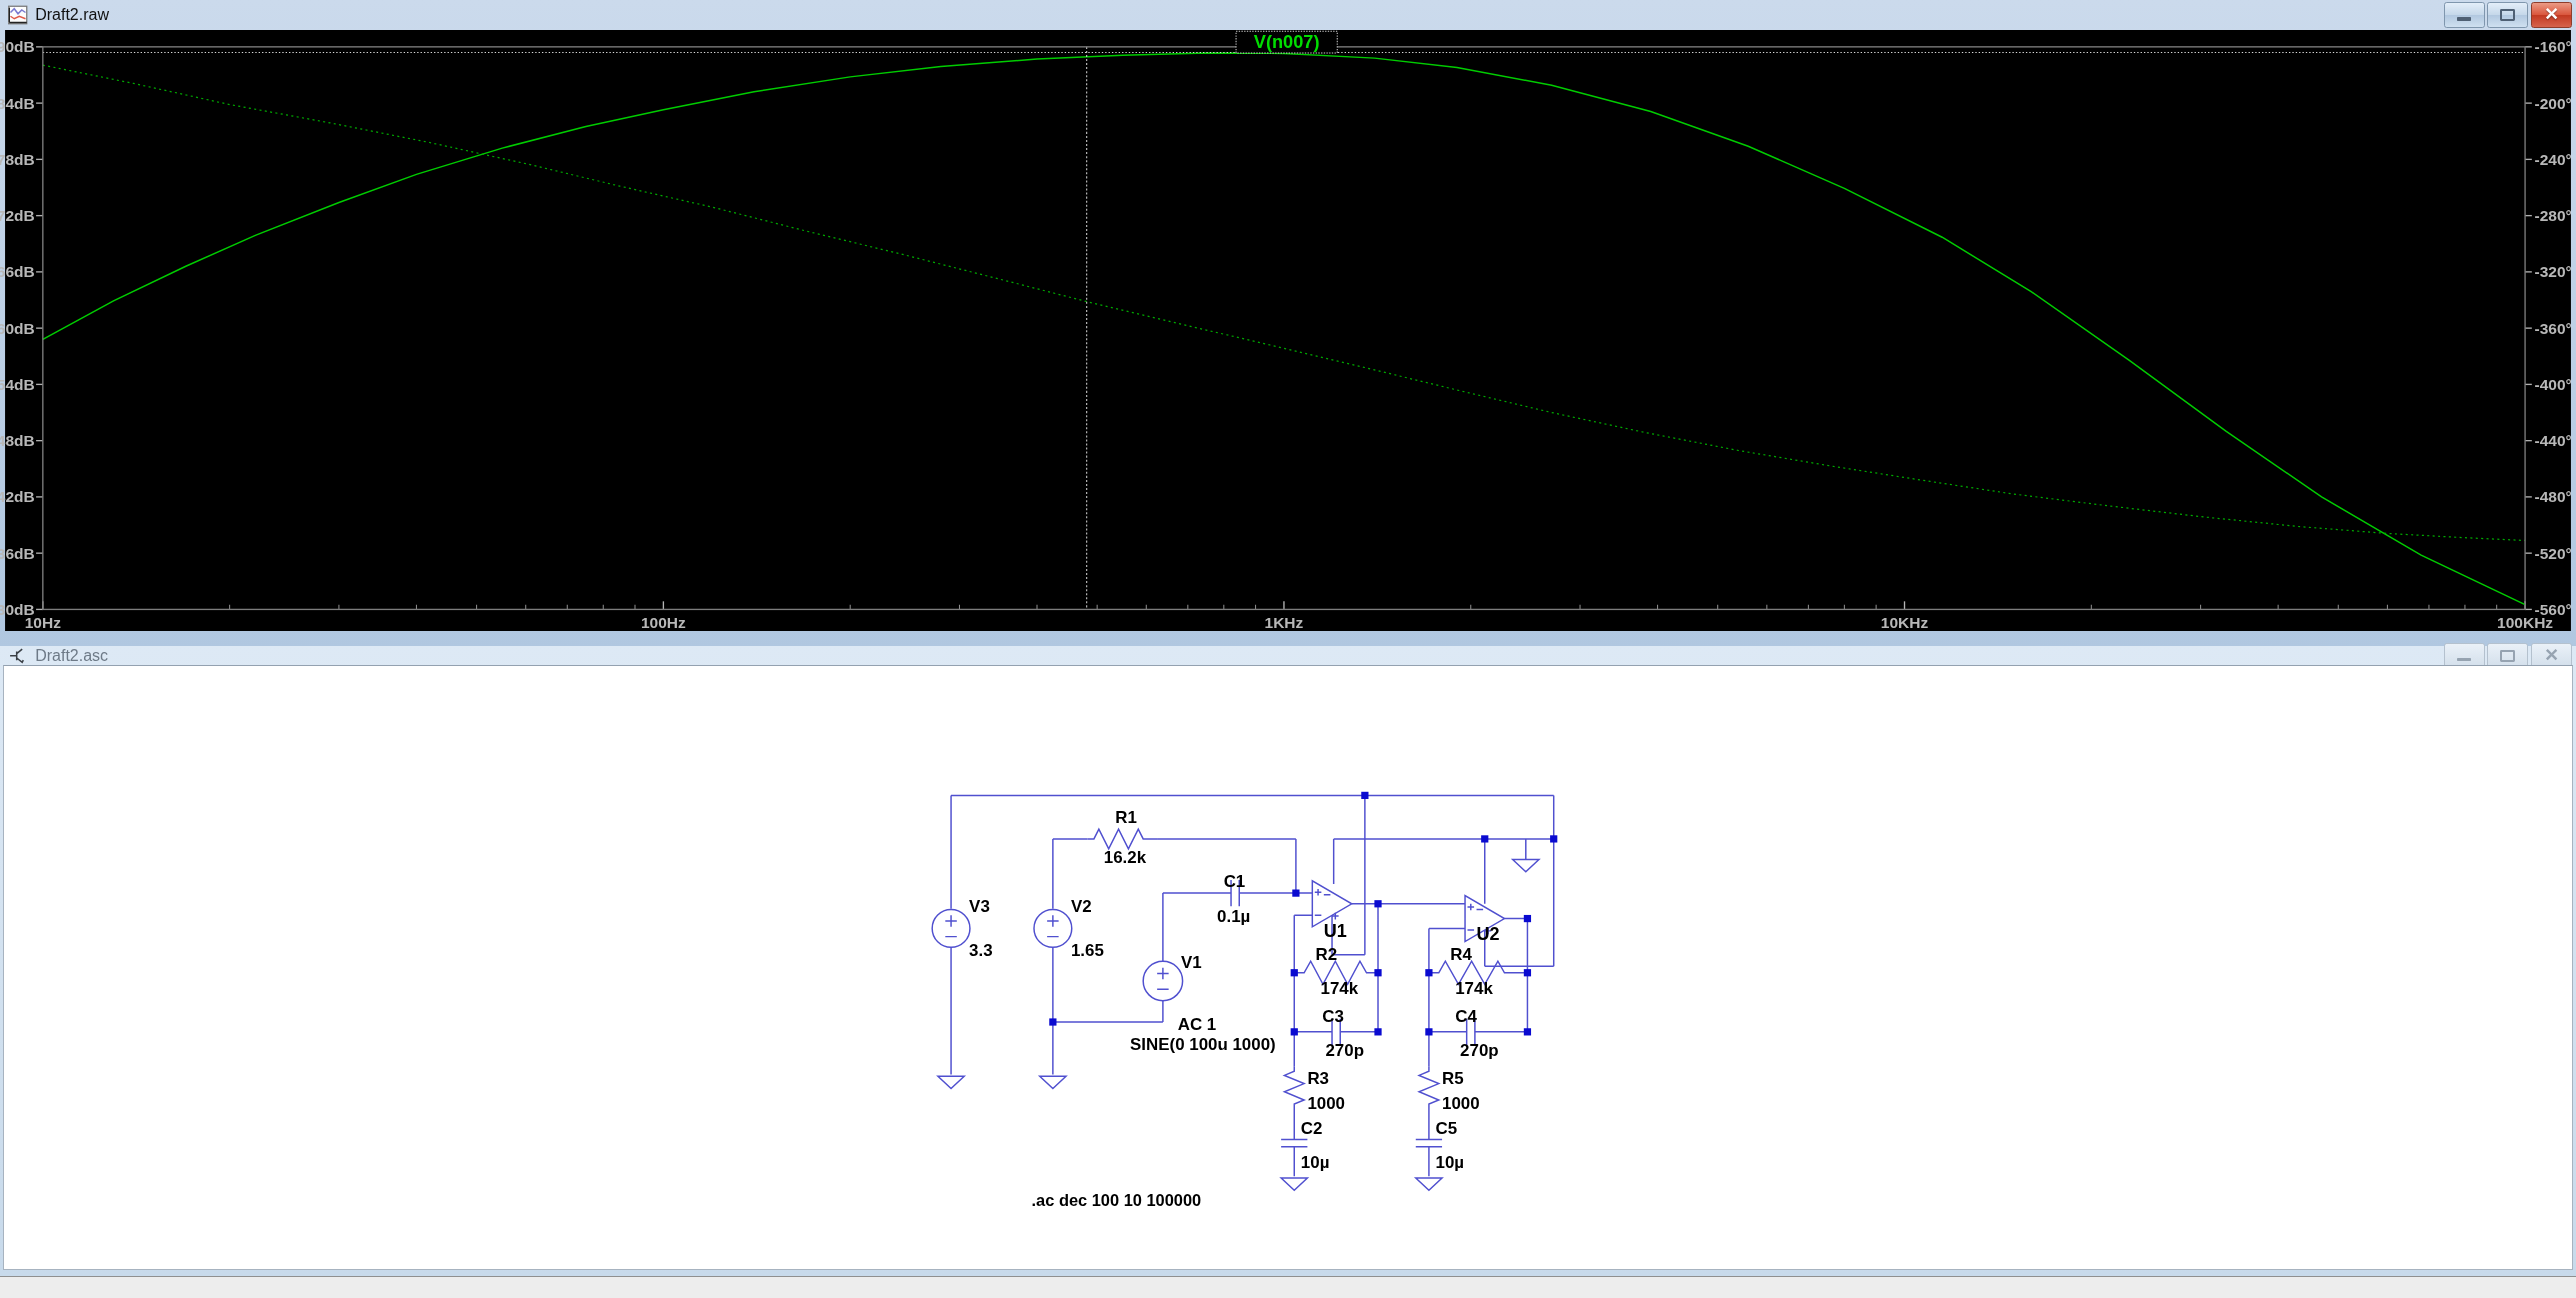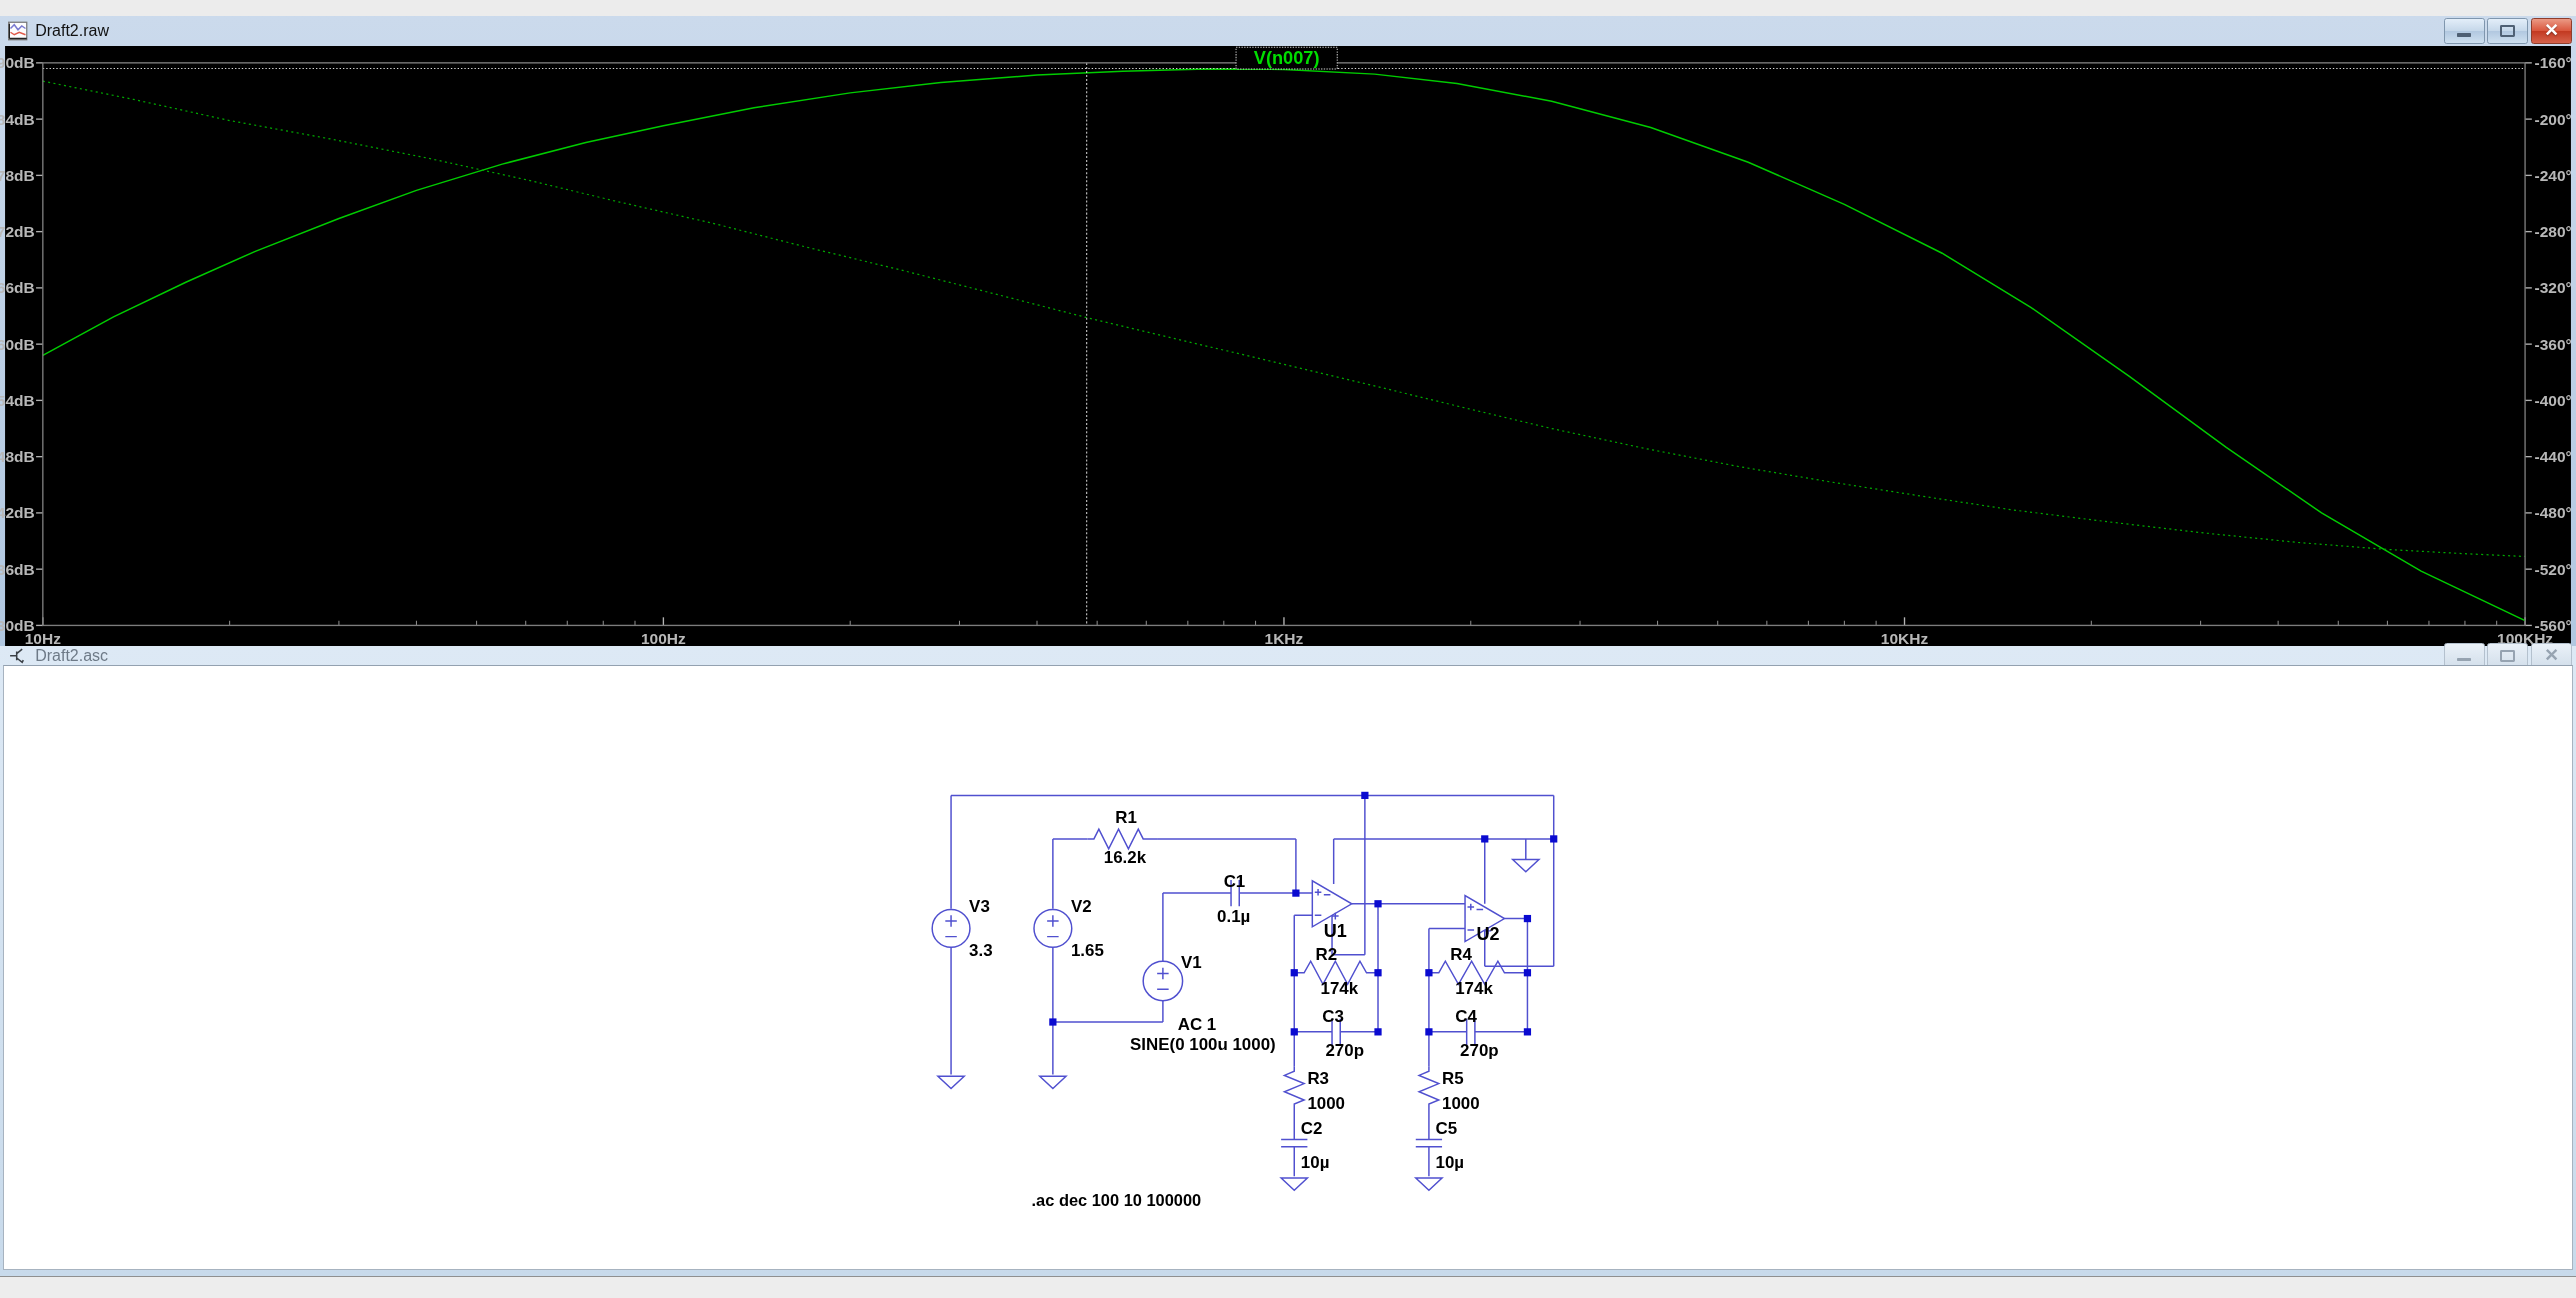--- a/index.html
+++ b/index.html
@@ -1,18 +1,18 @@
 <!DOCTYPE html>
 <html style="font-size:10.8px"><head>
 <meta charset="utf-8">
 <style>
   html,body{margin:0;padding:0;}
   body{width:2576px;height:1298px;overflow:hidden;background:#ececec;font-family:"Liberation Sans",sans-serif;position:relative;}
   .window{position:absolute;left:0;width:2576px;}
-  #win1{top:16px;height:820px;background:linear-gradient(180deg,#cbdaec,#a9c2dd);}
+  #win1{top:0;height:820px;background:linear-gradient(180deg,#cbdaec,#a9c2dd);}
   #win2{top:646px;height:630px;background:linear-gradient(180deg,#dde9f5,#c8daeb);}
   .titlebar{height:30px;display:flex;align-items:center;padding:0 4px 0 6.8px;}
   .titlebar .title{font-size:16px;color:#111;margin-left:6.8px;}
   #win2 .titlebar{height:19px;}
   #win2 .titlebar .title{color:#6e7a87;}
   .tb-icon{width:21.6px;height:21.6px;display:flex;align-items:center;justify-content:center;}
   .win-btns{margin-left:auto;display:flex;align-items:flex-start;}
   .btn{width:39px;height:23.6px;border:0.7px solid #7f96ad;border-radius:2.7px;margin-left:2.7px;
        display:flex;align-items:center;justify-content:center;
        background:linear-gradient(180deg,#e3eef9 0%,#c6d8ea 48%,#b2c8e0 52%,#cfe0f0 100%);}

